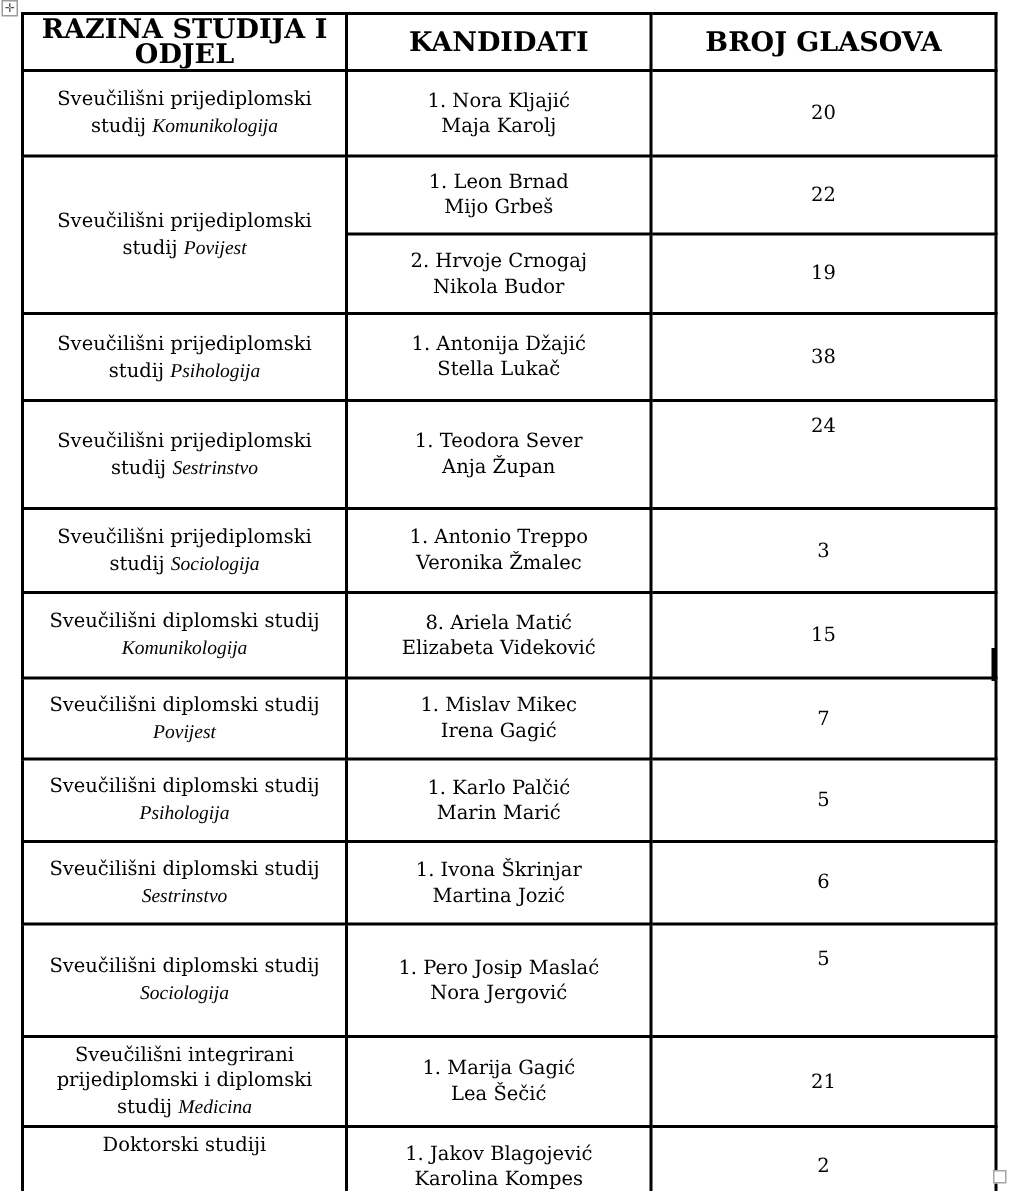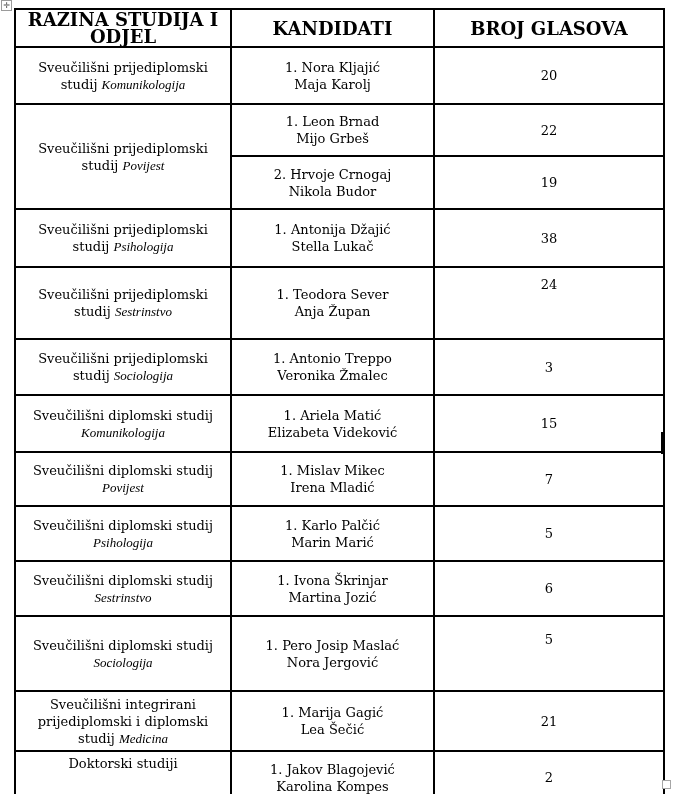--- a/index.html
+++ b/index.html
@@ -114,33 +114,33 @@
             <div class="line">Veronika Žmalec</div>
           </td>
           <td>3</td>
         </tr>
         <tr style="height: 57px;">
           <td rowspan="1">
             <div class="line"><span>Sveučilišni diplomski  studij</span></div>
             <div class="line"><em>Komunikologija</em></div>
           </td>
           <td>
-            <div class="line">1. Ariela Matić</div>
+            <div class="line">8. Ariela Matić</div>
             <div class="line">Elizabeta Videković</div>
           </td>
           <td>15</td>
         </tr>
         <tr style="height: 54px;">
           <td rowspan="1">
             <div class="line"><span>Sveučilišni diplomski  studij</span></div>
             <div class="line"><em>Povijest</em></div>
           </td>
           <td>
             <div class="line">1. Mislav Mikec</div>
-            <div class="line">Irena Mladić</div>
+            <div class="line">Irena Gagić</div>
           </td>
           <td>7</td>
         </tr>
         <tr style="height: 55px;">
           <td rowspan="1">
             <div class="line"><span>Sveučilišni diplomski  studij</span></div>
             <div class="line"><em>Psihologija</em></div>
           </td>
           <td>
             <div class="line">1. Karlo Palčić</div>

